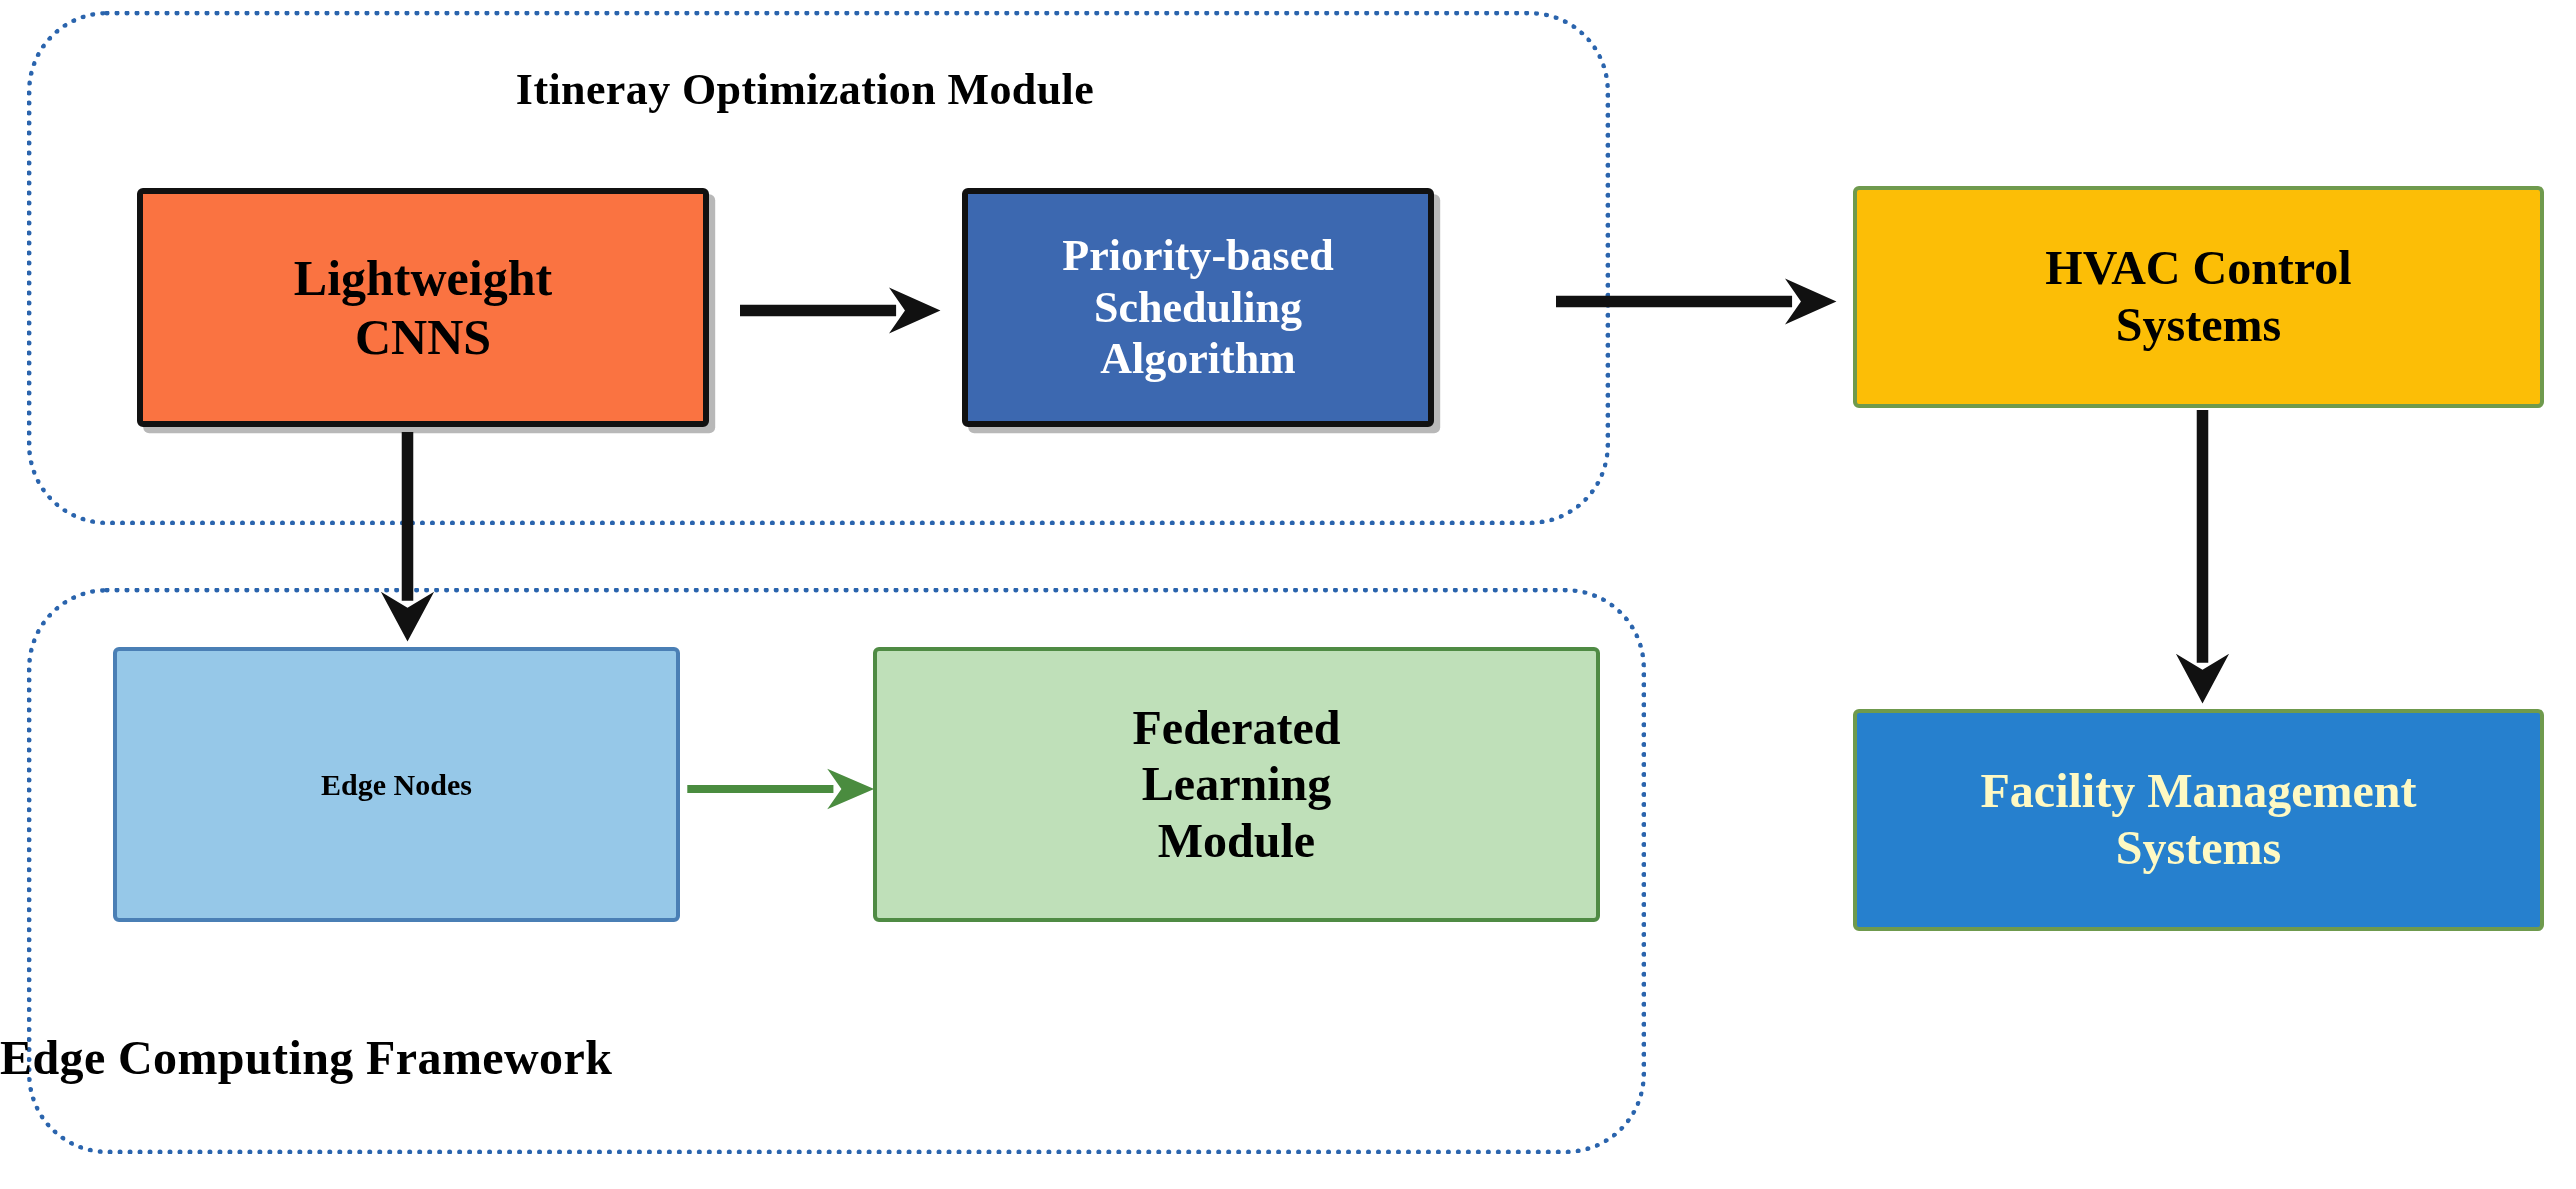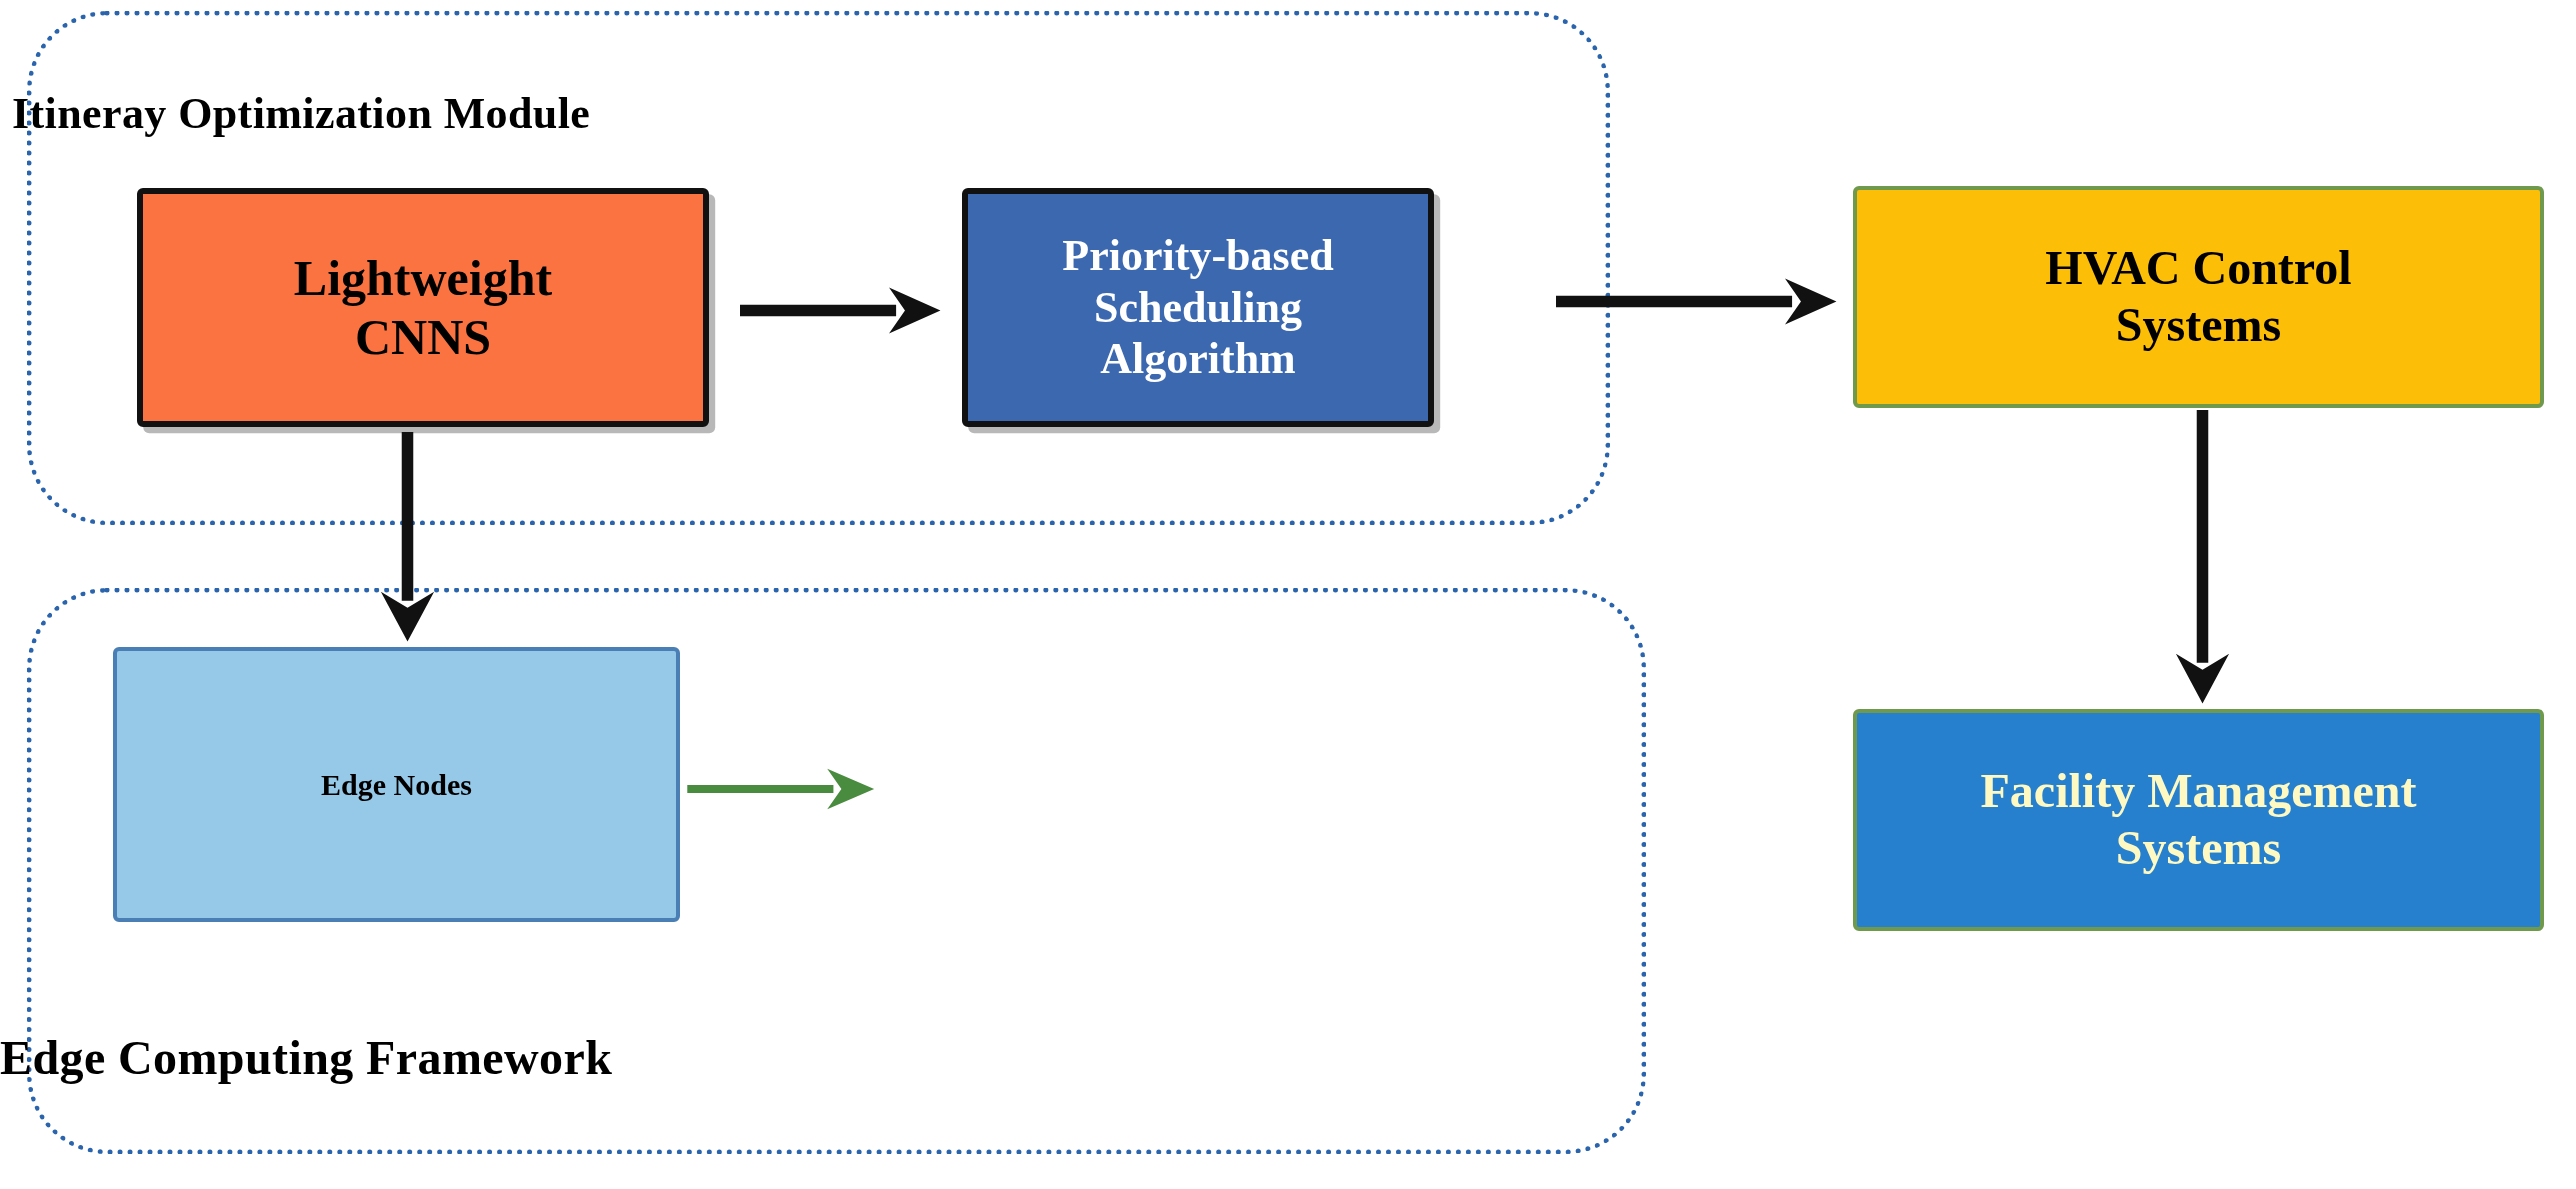--- a/index.html
+++ b/index.html
@@ -31,23 +31,23 @@
 
   
   .group-caption {
     position: absolute;
     font-weight: bold;
     color: #000000;
     white-space: nowrap;
     letter-spacing: 0.4px;
   }
   #caption-itinerary {
-    left: 12px; top: 64px; width: 1610px;
+    left: 0; top: 64px; width: 1610px;
+    text-align: center;
     font-size: 44px;
-    margin-top: 24px;
   }
   #caption-edge {
     left: 0; top: 1030px; width: 1610px;
     text-align: left;
     font-size: 48px;
   }
 
   
   .node {
     position: absolute;
@@ -133,20 +133,23 @@
 
   <div class="node" id="node-cnn">Lightweight
 CNNS</div>
 
   <div class="node" id="node-scheduler">Priority-based
 Scheduling
 Algorithm</div>
 
   <div class="node" id="node-edge-nodes">Edge Nodes</div>
 
+  <div class="node" id="node-federated">Federated
+Learning
+Module</div>
 
   <div class="node" id="node-hvac">HVAC Control
 Systems</div>
 
   <div class="node" id="node-facility">Facility Management
 Systems</div>
 
   <svg class="arrow-svg" id="arrow-cnn-to-scheduler" viewBox="0 0 230 80">
     <line x1="0" y1="40" x2="176" y2="40" stroke="#111111" stroke-width="13"></line>
     <path d="M 168 14 L 226 40 L 168 66 L 186 40 Z" fill="#111111"></path>

